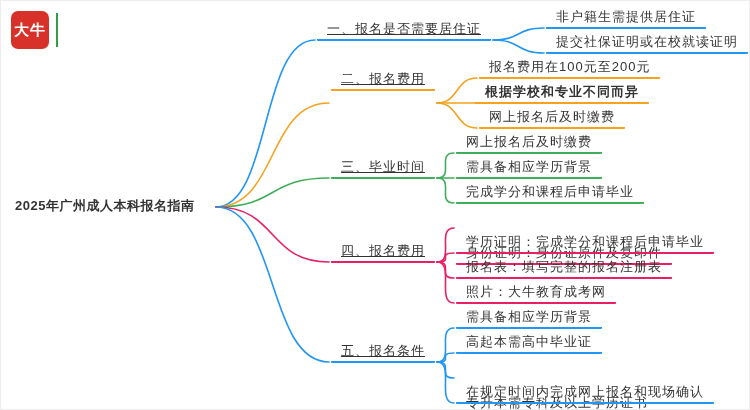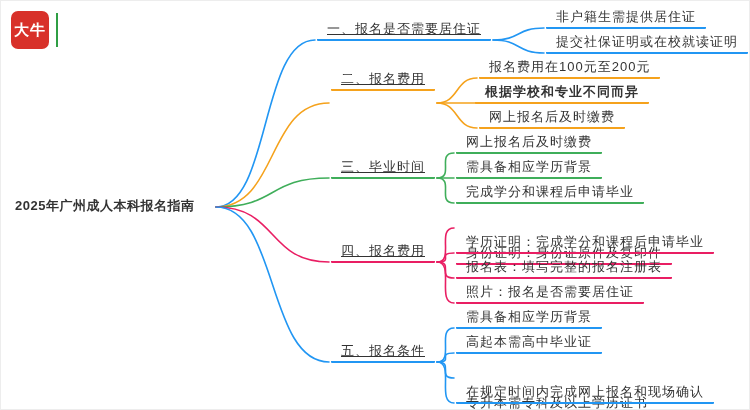--- a/index.html
+++ b/index.html
@@ -108,20 +108,20 @@
       <div class="node leaf" style="left: 474px; top: 82px; border-bottom-color: rgb(245, 162, 28); font-weight: bold;">根据学校和专业不同而异</div>
       <div class="node leaf" style="left: 478px; top: 107px; border-bottom-color: rgb(245, 162, 28);">网上报名后及时缴费</div>
       <div class="node branch" style="left: 330px; top: 157px; border-bottom-color: rgb(63, 174, 90);">三、毕业时间</div>
       <div class="node leaf" style="left: 455px; top: 132px; border-bottom-color: rgb(63, 174, 90);">网上报名后及时缴费</div>
       <div class="node leaf" style="left: 455px; top: 157px; border-bottom-color: rgb(63, 174, 90);">需具备相应学历背景</div>
       <div class="node leaf" style="left: 455px; top: 182px; border-bottom-color: rgb(63, 174, 90);">完成学分和课程后申请毕业</div>
       <div class="node branch" style="left: 330px; top: 241px; border-bottom-color: rgb(233, 30, 99);">四、报名费用</div>
       <div class="node leaf" style="left: 455px; top: 207px; border-bottom-color: rgb(233, 30, 99); margin-top: 36px;">身份证明：身份证原件及复印件</div>
       <div class="node leaf" style="left: 455px; top: 232px; border-bottom-color: rgb(233, 30, 99);">学历证明：完成学分和课程后申请毕业</div>
       <div class="node leaf" style="left: 455px; top: 257px; border-bottom-color: rgb(233, 30, 99);">报名表：填写完整的报名注册表</div>
-      <div class="node leaf" style="left: 455px; top: 282px; border-bottom-color: rgb(233, 30, 99);">照片：报名是否需要居住证</div>
+      <div class="node leaf" style="left: 455px; top: 282px; border-bottom-color: rgb(233, 30, 99);">照片：大牛教育成考网</div>
       <div class="node branch" style="left: 330px; top: 341px; border-bottom-color: rgb(33, 150, 243);">五、报名条件</div>
       <div class="node leaf" style="left: 455px; top: 307px; border-bottom-color: rgb(33, 150, 243);">需具备相应学历背景</div>
       <div class="node leaf" style="left: 455px; top: 332px; border-bottom-color: rgb(33, 150, 243);">高起本需高中毕业证</div>
       <div class="node leaf" style="left: 455px; top: 357px; border-bottom-color: rgb(33, 150, 243); margin-top: 36px;">专升本需专科及以上学历证书</div>
       <div class="node leaf" style="left: 455px; top: 382px; border-bottom-color: rgb(33, 150, 243);">在规定时间内完成网上报名和现场确认</div>
     </div>
 </div>
 
 </body></html>

